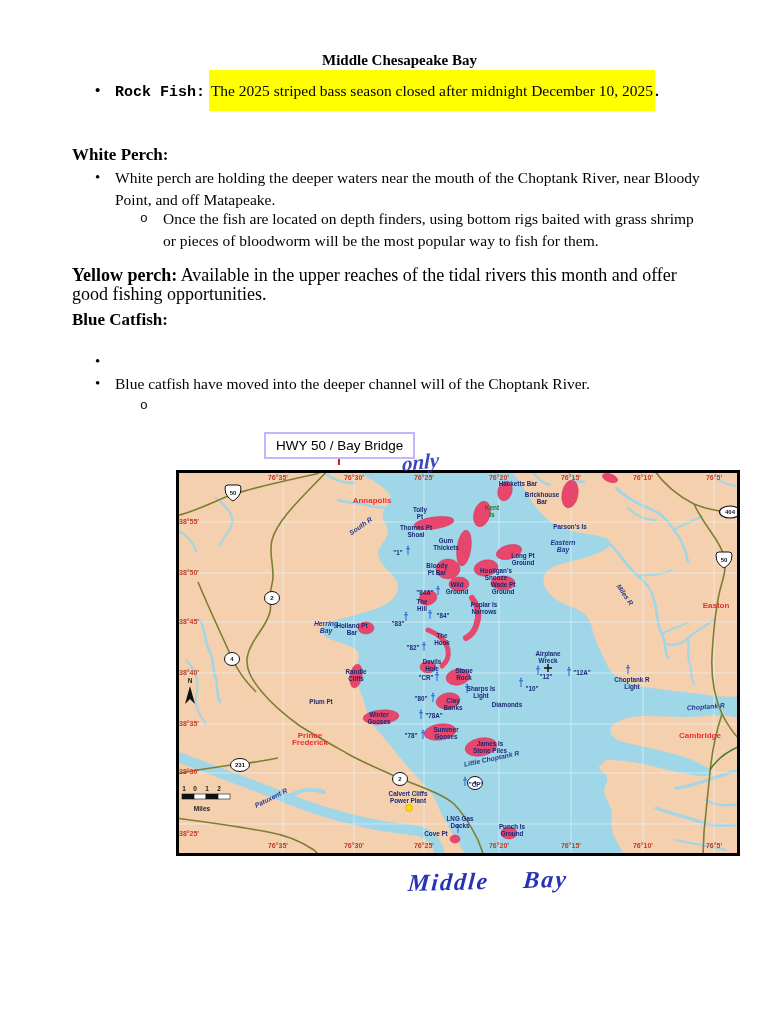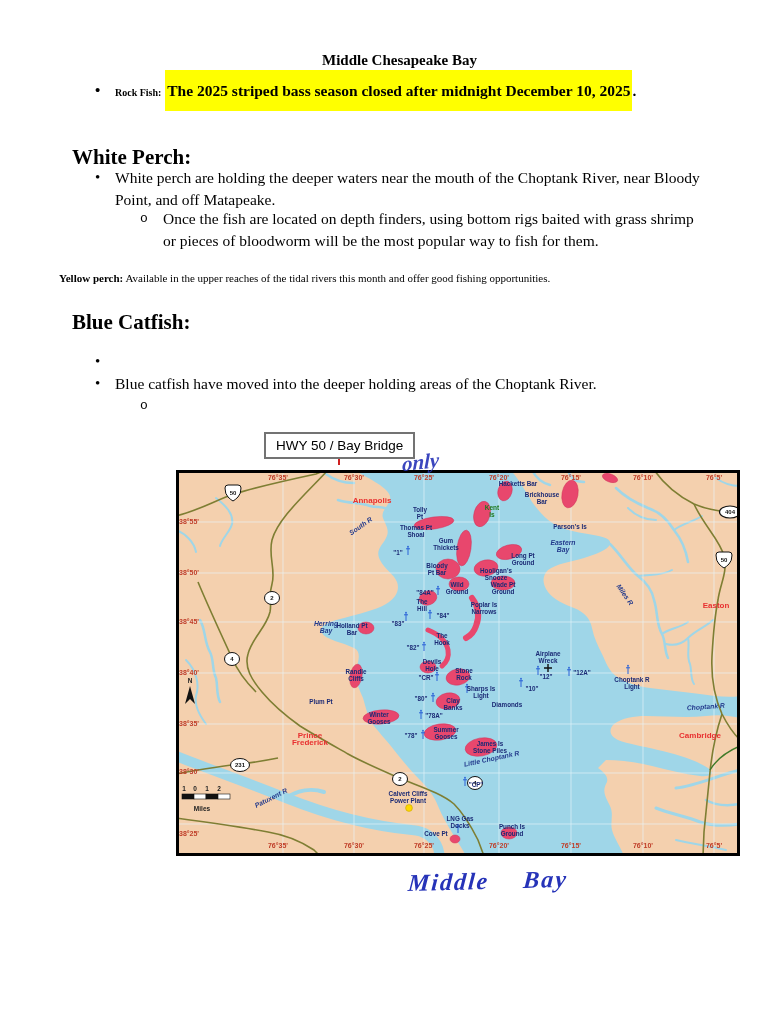--- a/index.html
+++ b/index.html
@@ -1,30 +1,30 @@
 <!DOCTYPE html>
 <html style="--hl: #ffff00; --ink: #2633b8;"><head>
 <meta charset="utf-8">
 <style>
   html,body{margin:0;padding:0;background:#fff;}
   .page{position:relative;width:767px;height:1024px;background:#fff;overflow:hidden;
         font-family:"Liberation Serif",serif;color:#000;}
   .title{position:absolute;top:36px;left:0;width:100%;text-align:center;
          font-size:15px;font-weight:bold;margin:16px;}
-  .blk{position:absolute;left:59px;width:642px;font-size:11px;line-height:25px;}
-  .h2{position:absolute;left:72px;font-size:21px;font-weight:bold;}
+  .blk{position:absolute;left:72px;width:642px;font-size:18px;line-height:19px;}
+  .h2{position:absolute;left:72px;font-size:17px;font-weight:bold;}
   .li{position:absolute;left:95px;width:614px;font-size:15.5px;line-height:21.5px;display:flex;}
   .li .dot{flex:0 0 20px;font-size:15px;}
   .li.sub{left:140px;width:568px;}
   .li.sub .dot{flex:0 0 23px;font-family:"Liberation Mono",monospace;font-size:13px;}
   .li p,.blk p{margin:0;}
-  .sans{font-family:Liberation Serif, serif;font-weight:bold;font-size:10px;text-align:center;}
-  mark{background:var(--hl,#ffff00);font-weight:bold;padding:12px 2px;}
+  .sans{font-family:Liberation Mono, monospace;font-weight:bold;font-size:15px;text-align:center;}
+  mark{background:var(--hl,#ffff00);font-weight:normal;padding:12px 2px;}
   .bold{font-weight:bold;}
-  .callout{position:absolute;left:264px;top:432px;border:2px solid #737373;background:#fff;
+  .callout{position:absolute;left:264px;top:432px;border:2px solid #c4b5fd;background:#fff;
            font-family:"Liberation Sans",sans-serif;font-size:13.5px;padding:4px 10px;white-space:nowrap;}
   .redtick{position:absolute;left:338px;top:459px;width:2px;height:6px;background:#d02020;}
   .mapwrap{position:absolute;left:176px;top:470px;width:564px;height:386px;text-align:right;}
   .ink{position:absolute;color:var(--ink,#2633b8);font-style:italic;
        font-family:"Liberation Serif",serif;}
   .ink.top{left:402px;top:450px;font-size:21px;transform:rotate(-7deg) skewX(-8deg);z-index:5;font-weight:bold;opacity:.9;}
   .ink.bottom{left:408px;top:868px;font-size:24px;word-spacing:26px;letter-spacing:2px;
               transform:rotate(-1.5deg) skewX(-6deg);font-weight:bold;}
   
   .ml{font-family:"Liberation Sans",sans-serif;text-anchor:middle;}
@@ -67,21 +67,21 @@
   </div>
 
   <div class="h2" style="top:310px">Blue Catfish:</div>
 
   <div class="li" style="top:351px">
     <span class="dot">•</span>
   </div>
 
   <div class="li" style="top:373px">
     <span class="dot">•</span>
-    <p>Blue catfish have moved into the deeper holding areas of the Choptank River.</p>
+    <p>Blue catfish have moved into the deeper channel will of the Choptank River.</p>
   </div>
 
   <div class="li sub" style="top:395px">
     <span class="dot">o</span>
   </div>
 
   <div class="callout">HWY 50 / Bay Bridge</div>
   <div class="redtick"></div>
 
   <span class="ink top">only</span>

